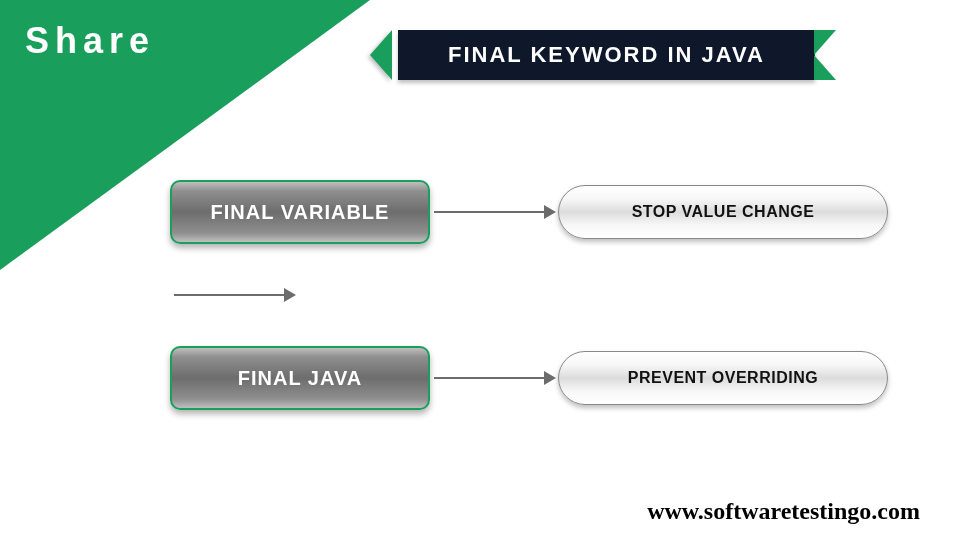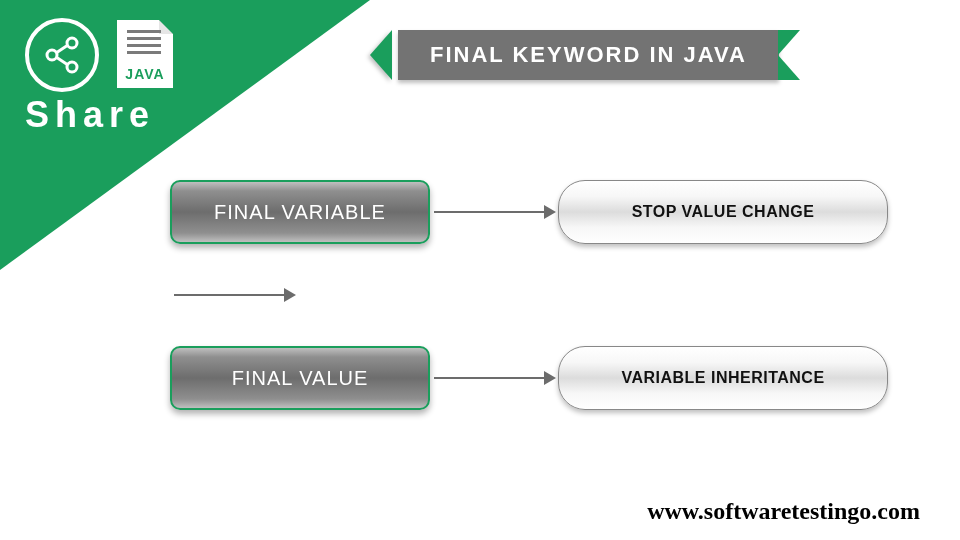--- a/index.html
+++ b/index.html
@@ -60,26 +60,26 @@
   }
   .banner-left {
     width: 0; height: 0;
     border-top: 25px solid transparent;
     border-bottom: 25px solid transparent;
     border-right: 22px solid #1a9e5c;
     margin-right: 6px;
     filter: drop-shadow(-2px 2px 2px rgba(0,0,0,.25));
   }
   .banner-body {
-    background: #737373;
+    background: #0f172a;
     color: #fff;
     font-weight: 800;
     letter-spacing: 2px;
     font-size: 22px;
-    padding: 12px 32px;
+    padding: 12px 50px;
     display: flex; align-items: center;
     box-shadow: 0 3px 4px rgba(0,0,0,.25);
     position: relative;
   }
   .banner-right {
     width: 30px;
     position: relative;
   }
   .banner-right::before,
   .banner-right::after {
@@ -110,21 +110,21 @@
     margin-bottom: 50px;
   }
   .left-box {
     width: 260px;
     height: 64px;
     border-radius: 10px;
     border: 2px solid #1a9e5c;
     background: linear-gradient(to bottom, #bfbfbf 0%, #8f8f8f 15%, #6d6d6d 50%, #8f8f8f 85%, #bfbfbf 100%);
     display: flex; align-items: center; justify-content: center;
     color: #fff;
-    font-weight: 400;
+    font-weight: 700;
     font-size: 20px;
     letter-spacing: 1px;
     box-shadow: 0 4px 6px rgba(0,0,0,.3);
   }
   .connector {
     flex: 0 0 120px;
     height: 2px;
     background: #6c6c6c;
     position: relative;
     margin: 0 4px;
@@ -134,21 +134,21 @@
     position: absolute;
     right: -2px; top: 50%;
     transform: translateY(-50%);
     width: 0; height: 0;
     border-left: 12px solid #6c6c6c;
     border-top: 7px solid transparent;
     border-bottom: 7px solid transparent;
   }
   .pill {
     width: 330px;
-    height: 64px;
+    height: 54px;
     border-radius: 27px;
     border: 1px solid #888;
     background: linear-gradient(to bottom, #ffffff 0%, #f7f7f7 25%, #dcdcdc 50%, #f7f7f7 75%, #ffffff 100%);
     display: flex; align-items: center; justify-content: center;
     font-weight: 800;
     font-size: 16px;
     letter-spacing: .5px;
     color: #111;
     box-shadow: 0 3px 5px rgba(0,0,0,.25);
   }
@@ -161,40 +161,20 @@
     font-weight: 600;
     font-family: Liberation Serif, serif;
   }
 </style>
 </head>
 <body>
 
 <div class="triangle"></div>
 
 <div class="share-block">
-  <div class="icon-row">
-    <div class="share-circle">
-      <svg width="44" height="44" viewBox="0 0 44 44">
-        <circle cx="12" cy="22" r="5" fill="none" stroke="#fff" stroke-width="3"></circle>
-        <circle cx="32" cy="10" r="5" fill="none" stroke="#fff" stroke-width="3"></circle>
-        <circle cx="32" cy="34" r="5" fill="none" stroke="#fff" stroke-width="3"></circle>
-        <line x1="16" y1="20" x2="28" y2="12" stroke="#fff" stroke-width="3"></line>
-        <line x1="16" y1="24" x2="28" y2="32" stroke="#fff" stroke-width="3"></line>
-      </svg>
-    </div>
-    <div class="doc-icon">
-      <div class="doc-lines">
-          <span></span>
-          <span></span>
-          <span></span>
-          <span></span>
-        </div>
-      <div class="doc-label">JAVA</div>
-    </div>
-  </div>
   <div class="share-text">Share</div>
 </div>
 
 <div class="banner">
   <div class="banner-left"></div>
   <div class="banner-body">FINAL KEYWORD IN JAVA</div>
   <div class="banner-right"></div>
 </div>
 
 <div class="rows">
@@ -203,20 +183,20 @@
     <div class="left-box">FINAL VARIABLE</div>
     <div class="connector"></div>
     <div class="pill">STOP VALUE CHANGE</div>
   </div>
 
   <div class="row">
     <div class="connector"></div>
   </div>
 
   <div class="row">
-    <div class="left-box">FINAL VALUE</div>
+    <div class="left-box">FINAL JAVA</div>
     <div class="connector"></div>
-    <div class="pill">VARIABLE INHERITANCE</div>
+    <div class="pill">PREVENT OVERRIDING</div>
   </div>
 
 </div>
 
 <div class="footer">www.softwaretestingo.com</div>
 
 </body></html>

